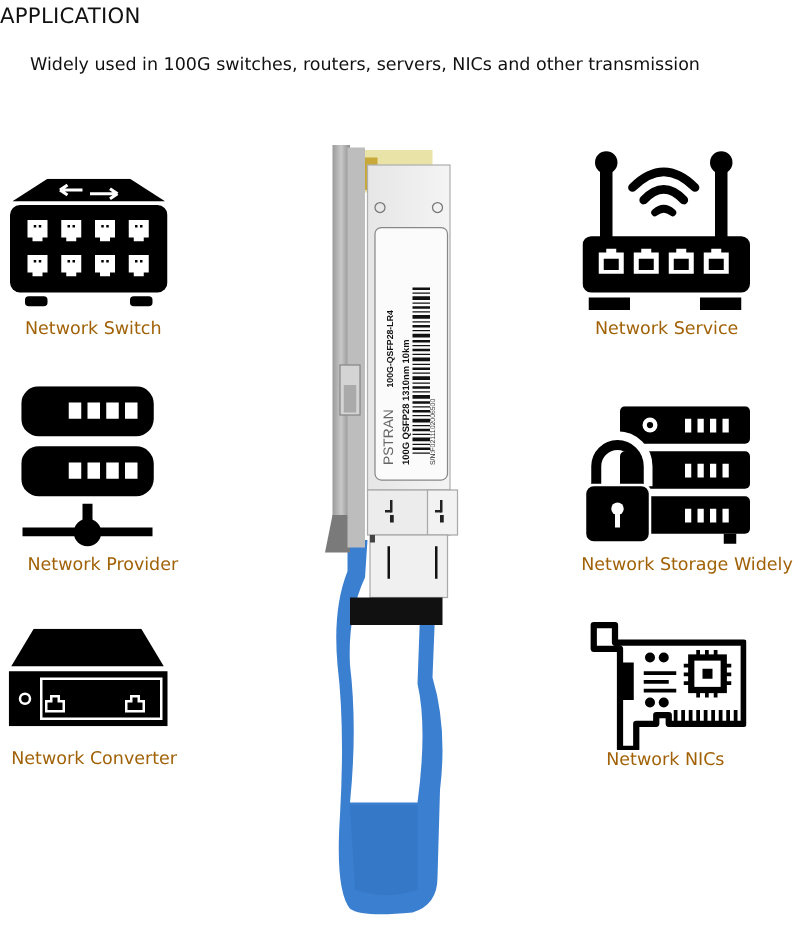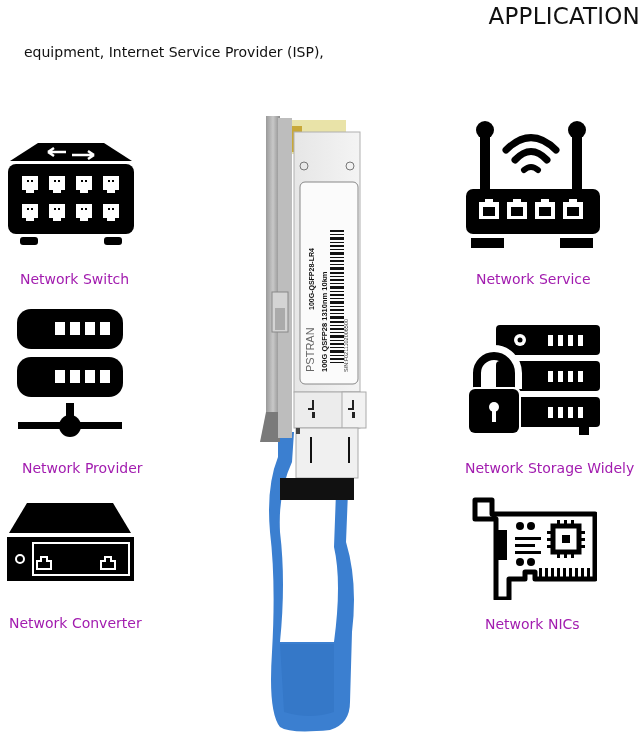--- a/index.html
+++ b/index.html
@@ -1,32 +1,32 @@
 <!DOCTYPE html>
 <html><head>
 <meta charset="utf-8">
 <style>
   html, body { margin: 0; padding: 0; background: #ffffff; }
   body { width: 640px; height: 741px; position: relative; overflow: hidden;
          font-family: "DejaVu Sans", "Liberation Sans", sans-serif; color: #111; }
-  .title { position: absolute; left: 0; width: 640px; top: 3px; text-align: right;
-           font-size: 23px; letter-spacing: 0.2px; color: #111; }
+  .title { position: absolute; left: 0; width: 640px; top: 3px; text-align: left;
+           font-size: 17px; letter-spacing: 0.2px; color: #111; }
   .desc { position: absolute; left: 24px; top: 43px; width: 600px;
           font-size: 14px; line-height: 19px; color: #111; }
   .desc div { white-space: nowrap; }
   .icon { position: absolute; }
-  .label { position: absolute; font-size: 14px; color: #a21caf; white-space: nowrap; margin-top: 16px; }
+  .label { position: absolute; font-size: 14px; color: #a16207; white-space: nowrap; }
   .product { position: absolute; left: 250px; top: 112px; width: 130px; height: 625px; }
 </style>
 </head>
 <body>
 
 <div class="title">APPLICATION</div>
 <div class="desc">
-  <div>equipment, Internet Service Provider (ISP),</div>
+  <div>Widely used in 100G switches, routers, servers, NICs and other transmission</div>
 </div>
 
 <svg class="icon" style="left:8px;top:143px" width="126" height="105" viewBox="0 0 126 105">
   <polygon points="30,0 96,0 124,18 2,18" fill="#000"></polygon>
   <path d="M40 9 L58 9 M40 9 L46 5 M40 9 L46 13" stroke="#fff" stroke-width="2.5" fill="none"></path>
   <path d="M64 12 L86 12 M86 12 L80 8 M86 12 L80 16" stroke="#fff" stroke-width="2.5" fill="none"></path>
   <rect x="0" y="21" width="126" height="70" rx="8" fill="#000"></rect>
   <g fill="#fff">
     <path d="M14 33 h16 v14 h-4 v3 h-8 v-3 h-4 z"></path>
       <path d="M41 33 h16 v14 h-4 v3 h-8 v-3 h-4 z"></path>

